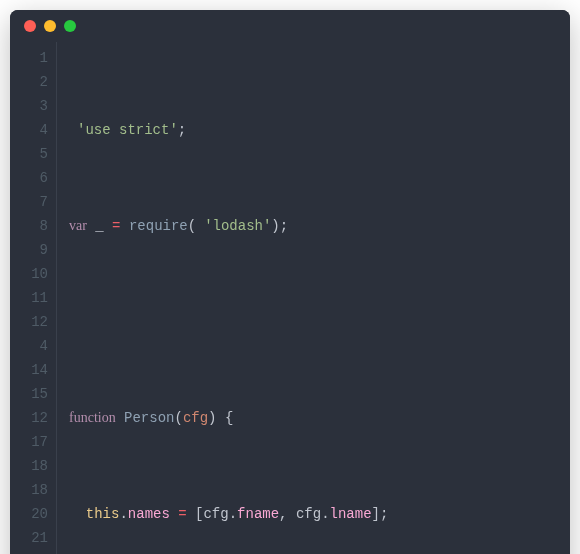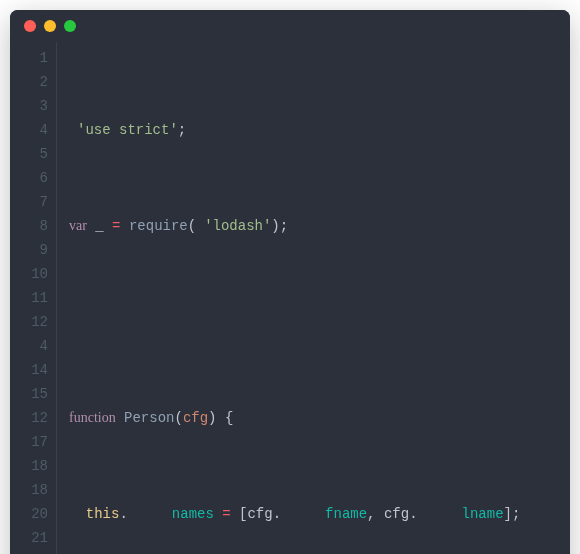--- a/index.html
+++ b/index.html
@@ -57,21 +57,21 @@
     white-space: pre;
     color: #c0c5ce;
   }
   .code .line { height:24px; }
 
   
   .kw   { color:#b48ead;font-family:Liberation Serif, serif; }          
   .fn   { color:#8fa1b3;text-align:right; }          
   .str  { color:#a3be8c;margin-left:8px; }          
   .punc { color:#c0c5ce; }
-  .prop { color:#14b8a6;margin-left:44px; }
+  .prop { color:#f9a8d4; }
   .this { color:#ebcb8b; }          
   .ident{ color:#c0c5ce; }
   .param{ color:#d08770; }          
   .assign{color:#ec5f67;}        
 </style>
 </head>
 <body>
 
 <div class="window">
   <div class="titlebar">

